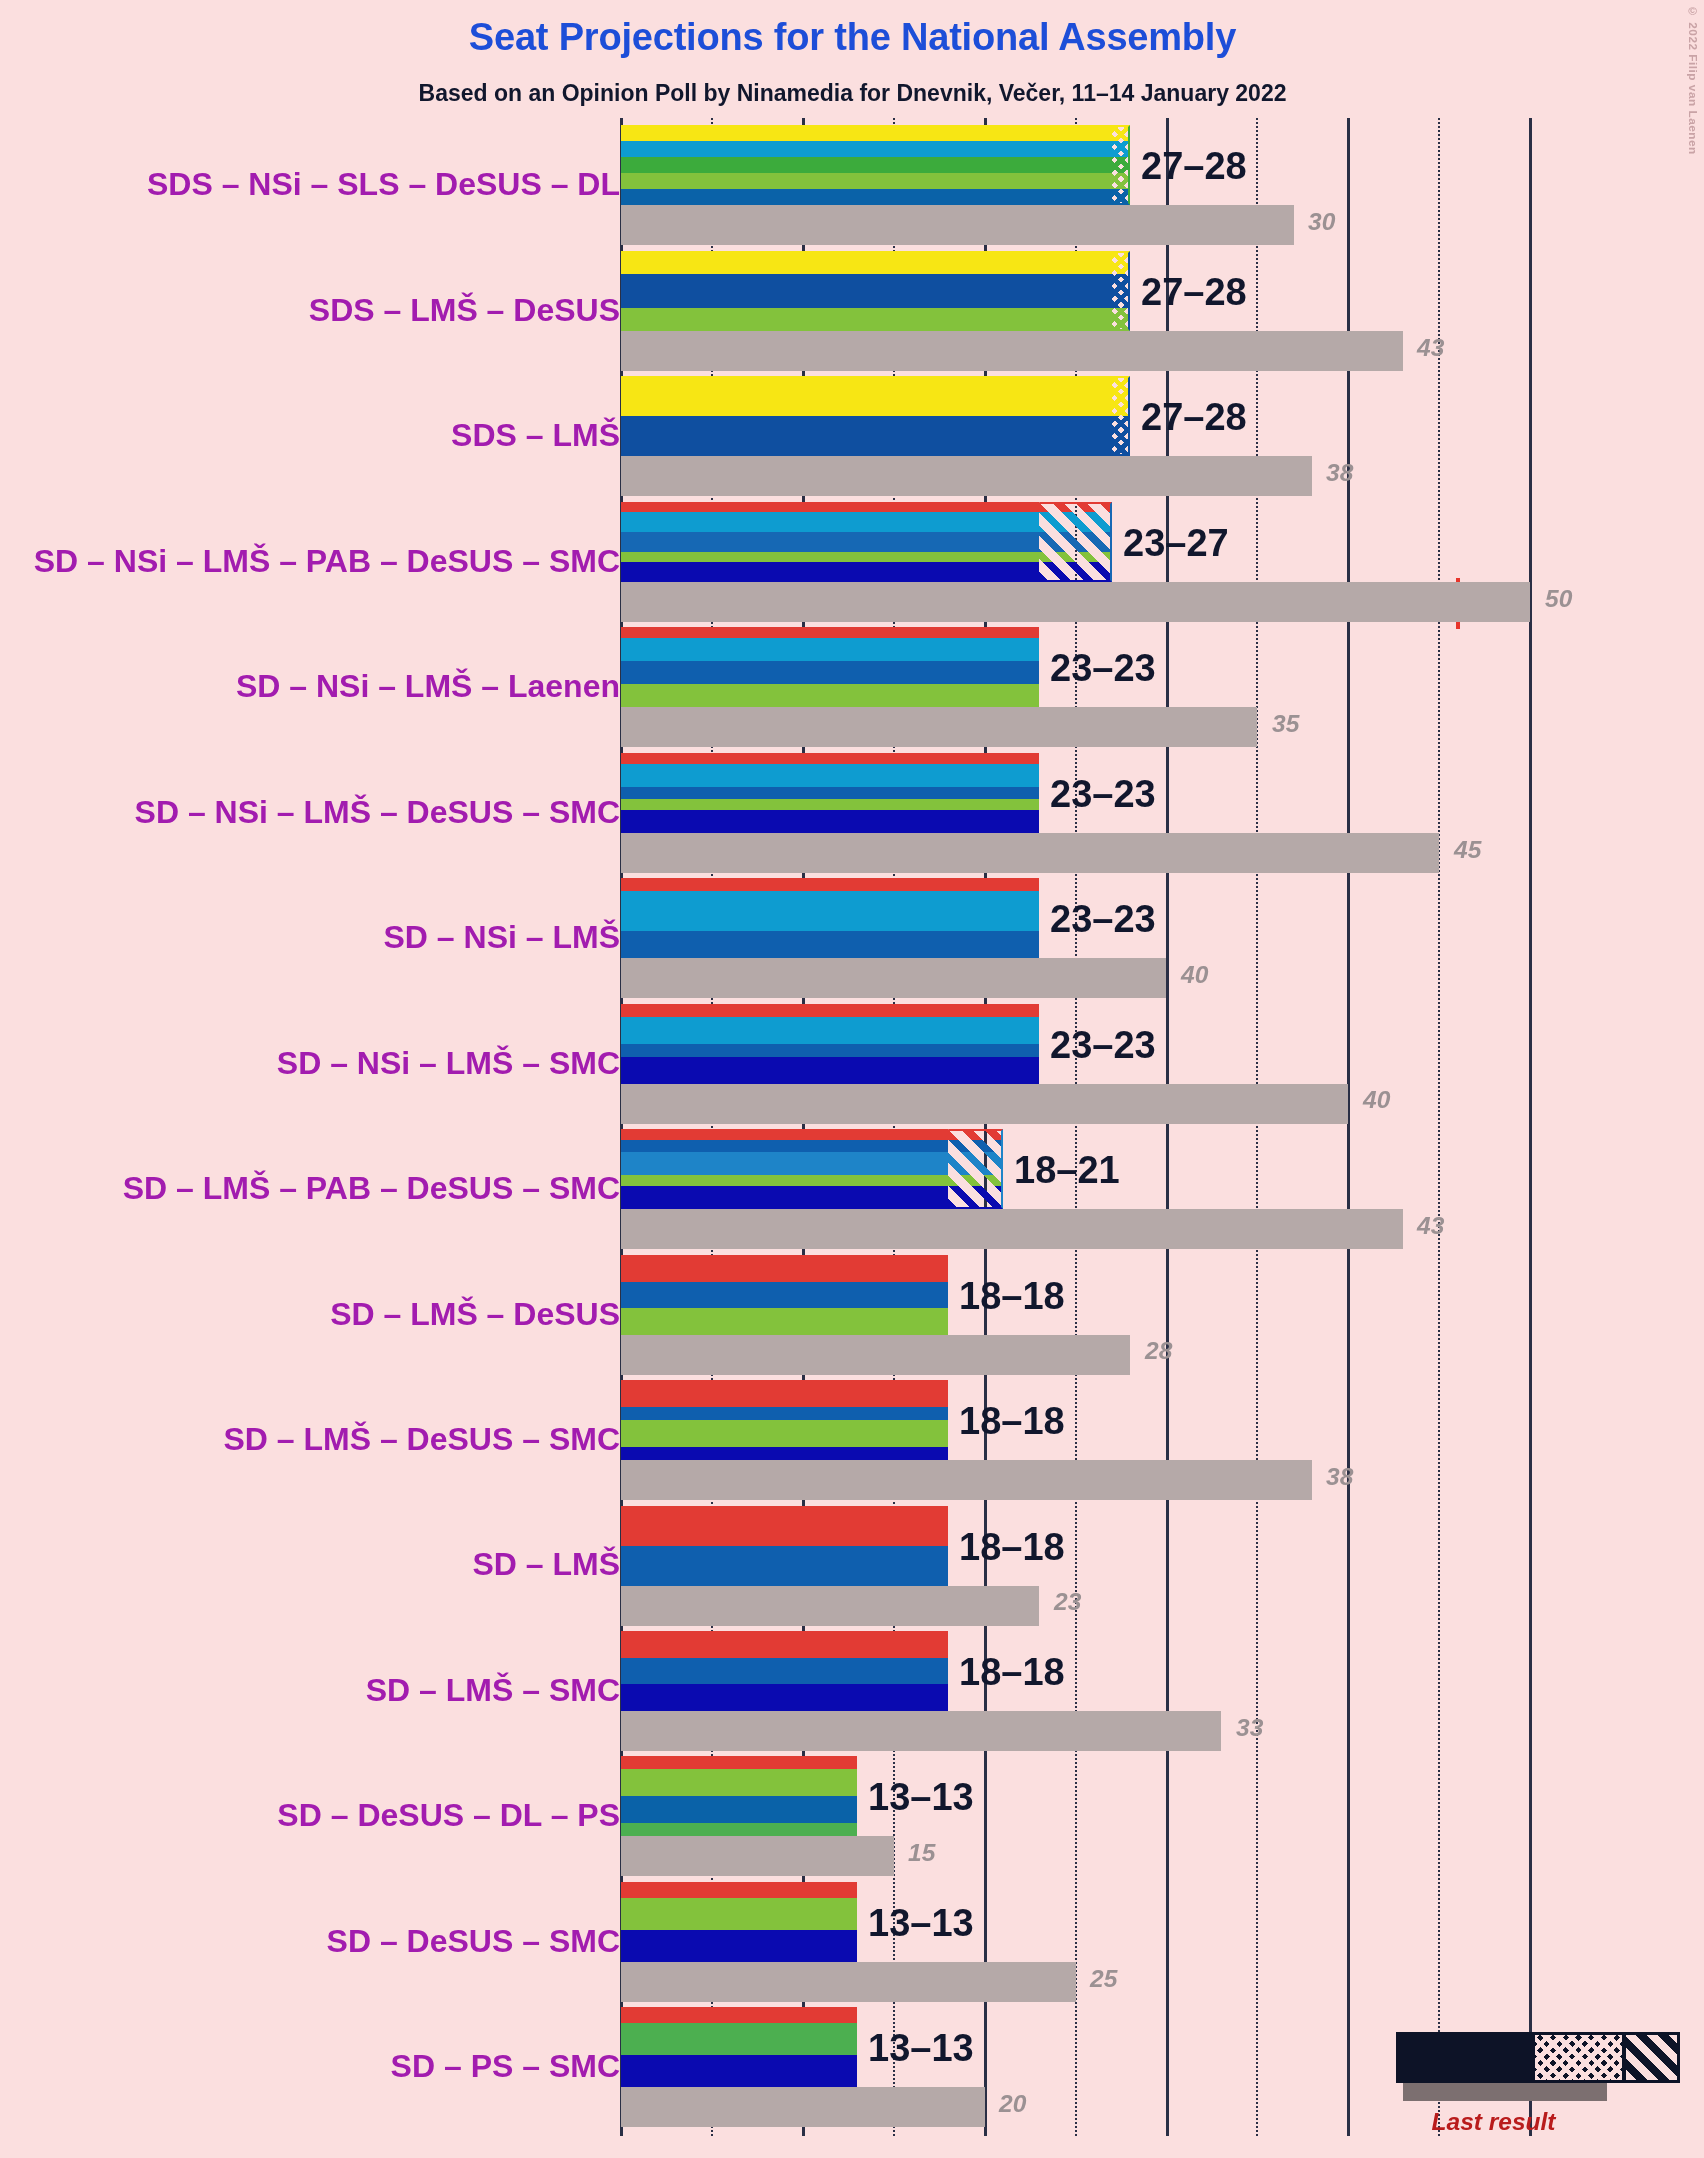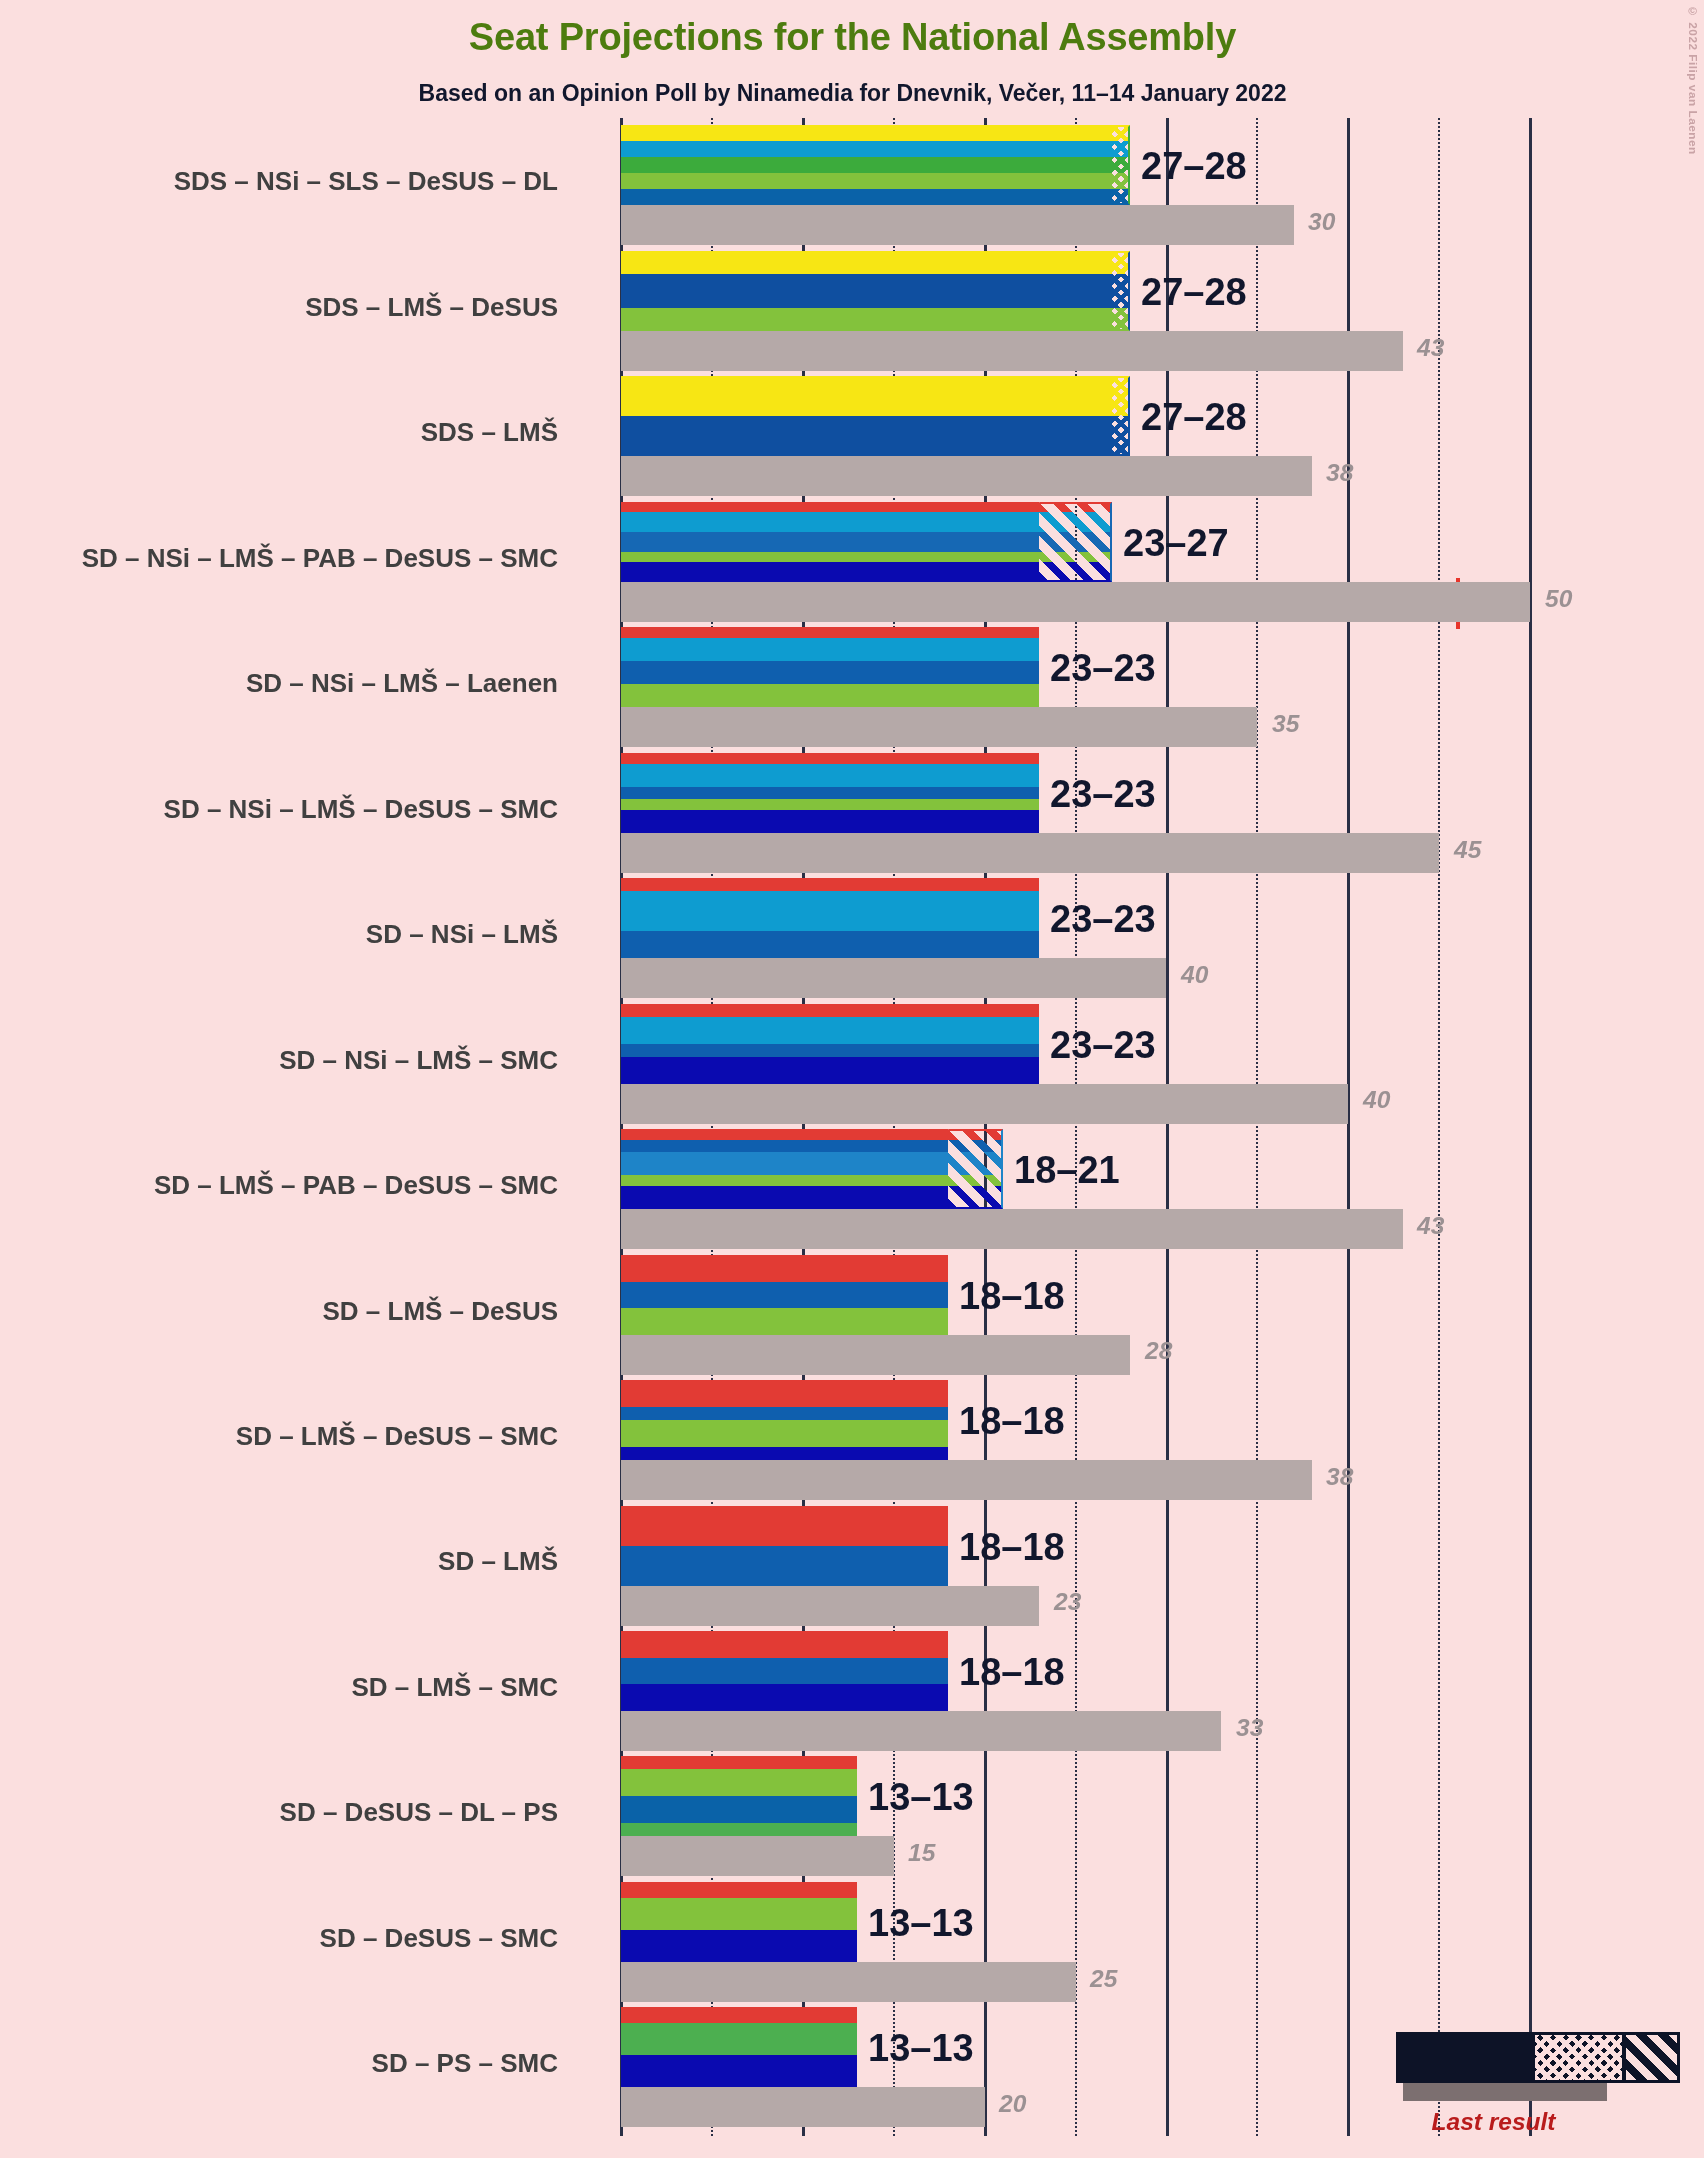--- a/index.html
+++ b/index.html
@@ -11,21 +11,21 @@
     color:#0d1327;
     position:relative;
     overflow:hidden;
   }
 
   
   #chart-title {
     position:absolute; top:16.4px; left:0; width:1705px;
     text-align:center;
     font-size:38px; font-weight:bold; letter-spacing:-0.2px;
-    color:#4d7c0f;
+    color:#1d4ed8;
   }
   #chart-subtitle {
     position:absolute; top:80px; left:0; width:1705px;
     text-align:center;
     font-size:23px; font-weight:bold;
     color:#11172d;
   }
   #copyright {
     position:absolute; top:3.6px; right:5.5px;
     font-size:11.8px; font-weight:bold; color:#c9a3a6;
@@ -51,24 +51,24 @@
   .majority-line {
     position:absolute;
     width:3.6px;
     background:#e8352b;
   }
 
   
   .row { position:absolute; left:0; width:1705px; }
   .row-label {
     position:absolute;
-    right:1147px;
+    right:1085px;
     text-align:right;
-    font-size:26px; font-weight:bold;
-    color:#404040;
+    font-size:32px; font-weight:bold;
+    color:#a21caf;
     white-space:nowrap;
   }
   .ci-bar {
     position:absolute;
     height:80px;
     overflow:hidden;
   }
   .ci-solid { position:absolute; left:0; top:0; height:80px; }
   .ci-cross  { position:absolute; top:0; height:80px; }
   .ci-diag   { position:absolute; top:0; height:80px; }

